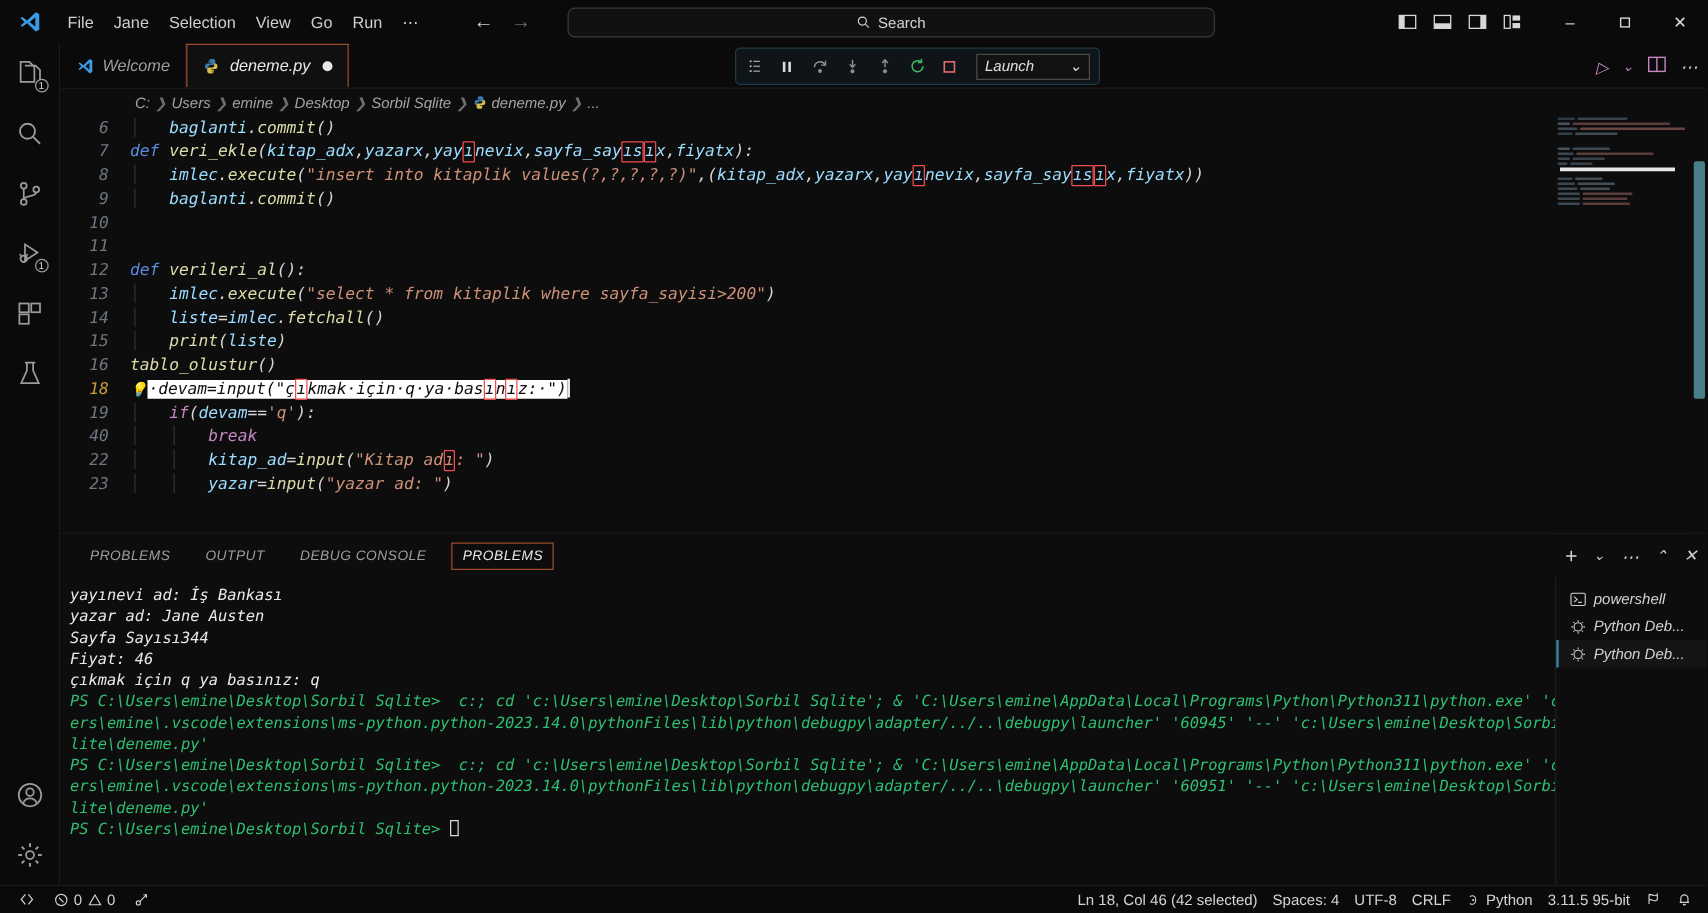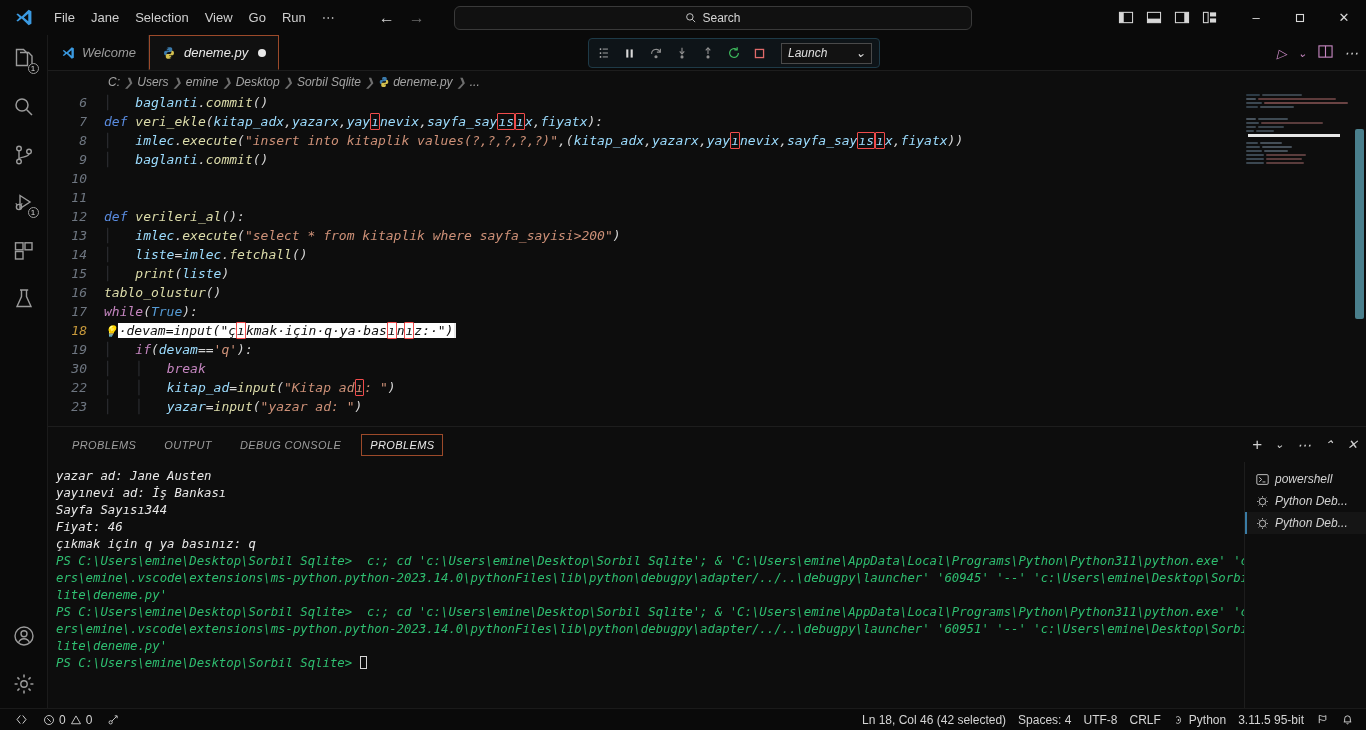--- a/index.html
+++ b/index.html
@@ -369,27 +369,26 @@
           <div class="codeline"><span class="ln">12</span><span class="ctext"><span class="k">def </span><span class="fn">verileri_al</span><span class="pn">():</span></span></div>
 
           <div class="codeline"><span class="ln">13</span><span class="ctext"><span class="indent-guide">│   </span><span class="id">imlec</span><span class="op">.</span><span class="fn">execute</span><span class="pn">(</span><span class="str">"select * from kitaplik where sayfa_sayisi&gt;200"</span><span class="pn">)</span></span></div>
 
           <div class="codeline"><span class="ln">14</span><span class="ctext"><span class="indent-guide">│   </span><span class="id">liste</span><span class="op">=</span><span class="id">imlec</span><span class="op">.</span><span class="fn">fetchall</span><span class="pn">()</span></span></div>
 
           <div class="codeline"><span class="ln">15</span><span class="ctext"><span class="indent-guide">│   </span><span class="fn">print</span><span class="pn">(</span><span class="id">liste</span><span class="pn">)</span></span></div>
 
           <div class="codeline"><span class="ln">16</span><span class="ctext"><span class="fn">tablo_olustur</span><span class="pn">()</span></span></div>
 
-          <div class="codeline"><span class="ln">17</span><span class="ctext"><span class="kf">while</span><span class="pn">(</span><span class="bool">True</span><span class="pn">):</span></span></div>
 
           <div class="codeline"><span class="ln cur">18</span><span class="ctext"><span style="font-size:11px">💡</span><span class="sel-line">·devam=input("ç<span class="sq-err">ı</span>kmak·için·q·ya·bas<span class="sq-err">ı</span>n<span class="sq-err">ı</span>z:·")</span><span class="cursor-bar"></span></span></div>
 
           <div class="codeline"><span class="ln">19</span><span class="ctext"><span class="indent-guide">│   </span><span class="kf">if</span><span class="pn">(</span><span class="id">devam</span><span class="op">==</span><span class="str">'q'</span><span class="pn">):</span></span></div>
 
-          <div class="codeline"><span class="ln">30</span><span class="ctext"><span class="indent-guide">│   │   </span><span class="kf">break</span></span></div>
+          <div class="codeline"><span class="ln">40</span><span class="ctext"><span class="indent-guide">│   │   </span><span class="kf">break</span></span></div>
 
 
           <div class="codeline"><span class="ln">22</span><span class="ctext"><span class="indent-guide">│   │   </span><span class="id">kitap_ad</span><span class="op">=</span><span class="fn">input</span><span class="pn">(</span><span class="str">"Kitap ad<span class="sq-err">ı</span>: "</span><span class="pn">)</span></span></div>
 
           <div class="codeline"><span class="ln">23</span><span class="ctext"><span class="indent-guide">│   │   </span><span class="id">yazar</span><span class="op">=</span><span class="fn">input</span><span class="pn">(</span><span class="str">"yazar ad: "</span><span class="pn">)</span></span></div>
 
         </div>
 
         <div class="minimap">
           <div class="mm-row">
@@ -468,22 +467,22 @@
             <span style="font-size:17px">+</span>
             <span style="font-size:11px">⌄</span>
             <span style="font-size:14px">⋯</span>
             <span style="font-size:12px">⌃</span>
             <span style="font-size:13px">✕</span>
           </span>
         </div>
 
         <div class="panelbody">
           <div class="termwrap">
+            <div class="tline t-white">yayınevi ad: İş Bankası</div>
             <div class="tline t-white">yazar ad: Jane Austen</div>
-            <div class="tline t-white">yayınevi ad: İş Bankası</div>
             <div class="tline t-white">Sayfa Sayısı344</div>
             <div class="tline t-white">Fiyat: 46</div>
             <div class="tline t-white">çıkmak için q ya basınız: q</div>
             <div class="tline t-green">PS C:\Users\emine\Desktop\Sorbil Sqlite&gt;  c:; cd 'c:\Users\emine\Desktop\Sorbil Sqlite'; &amp; 'C:\Users\emine\AppData\Local\Programs\Python\Python311\python.exe' 'c:\Us</div>
             <div class="tline t-green">ers\emine\.vscode\extensions\ms-python.python-2023.14.0\pythonFiles\lib\python\debugpy\adapter/../..\debugpy\launcher' '60945' '--' 'c:\Users\emine\Desktop\Sorbil Sq</div>
             <div class="tline t-green">lite\deneme.py'</div>
             <div class="tline t-green">PS C:\Users\emine\Desktop\Sorbil Sqlite&gt;  c:; cd 'c:\Users\emine\Desktop\Sorbil Sqlite'; &amp; 'C:\Users\emine\AppData\Local\Programs\Python\Python311\python.exe' 'c:\Us</div>
             <div class="tline t-green">ers\emine\.vscode\extensions\ms-python.python-2023.14.0\pythonFiles\lib\python\debugpy\adapter/../..\debugpy\launcher' '60951' '--' 'c:\Users\emine\Desktop\Sorbil Sq</div>
             <div class="tline t-green">lite\deneme.py'</div>
             <div class="tline t-green"><span>PS C:\Users\emine\Desktop\Sorbil Sqlite&gt; </span><span class="term-cursor"></span></div>

